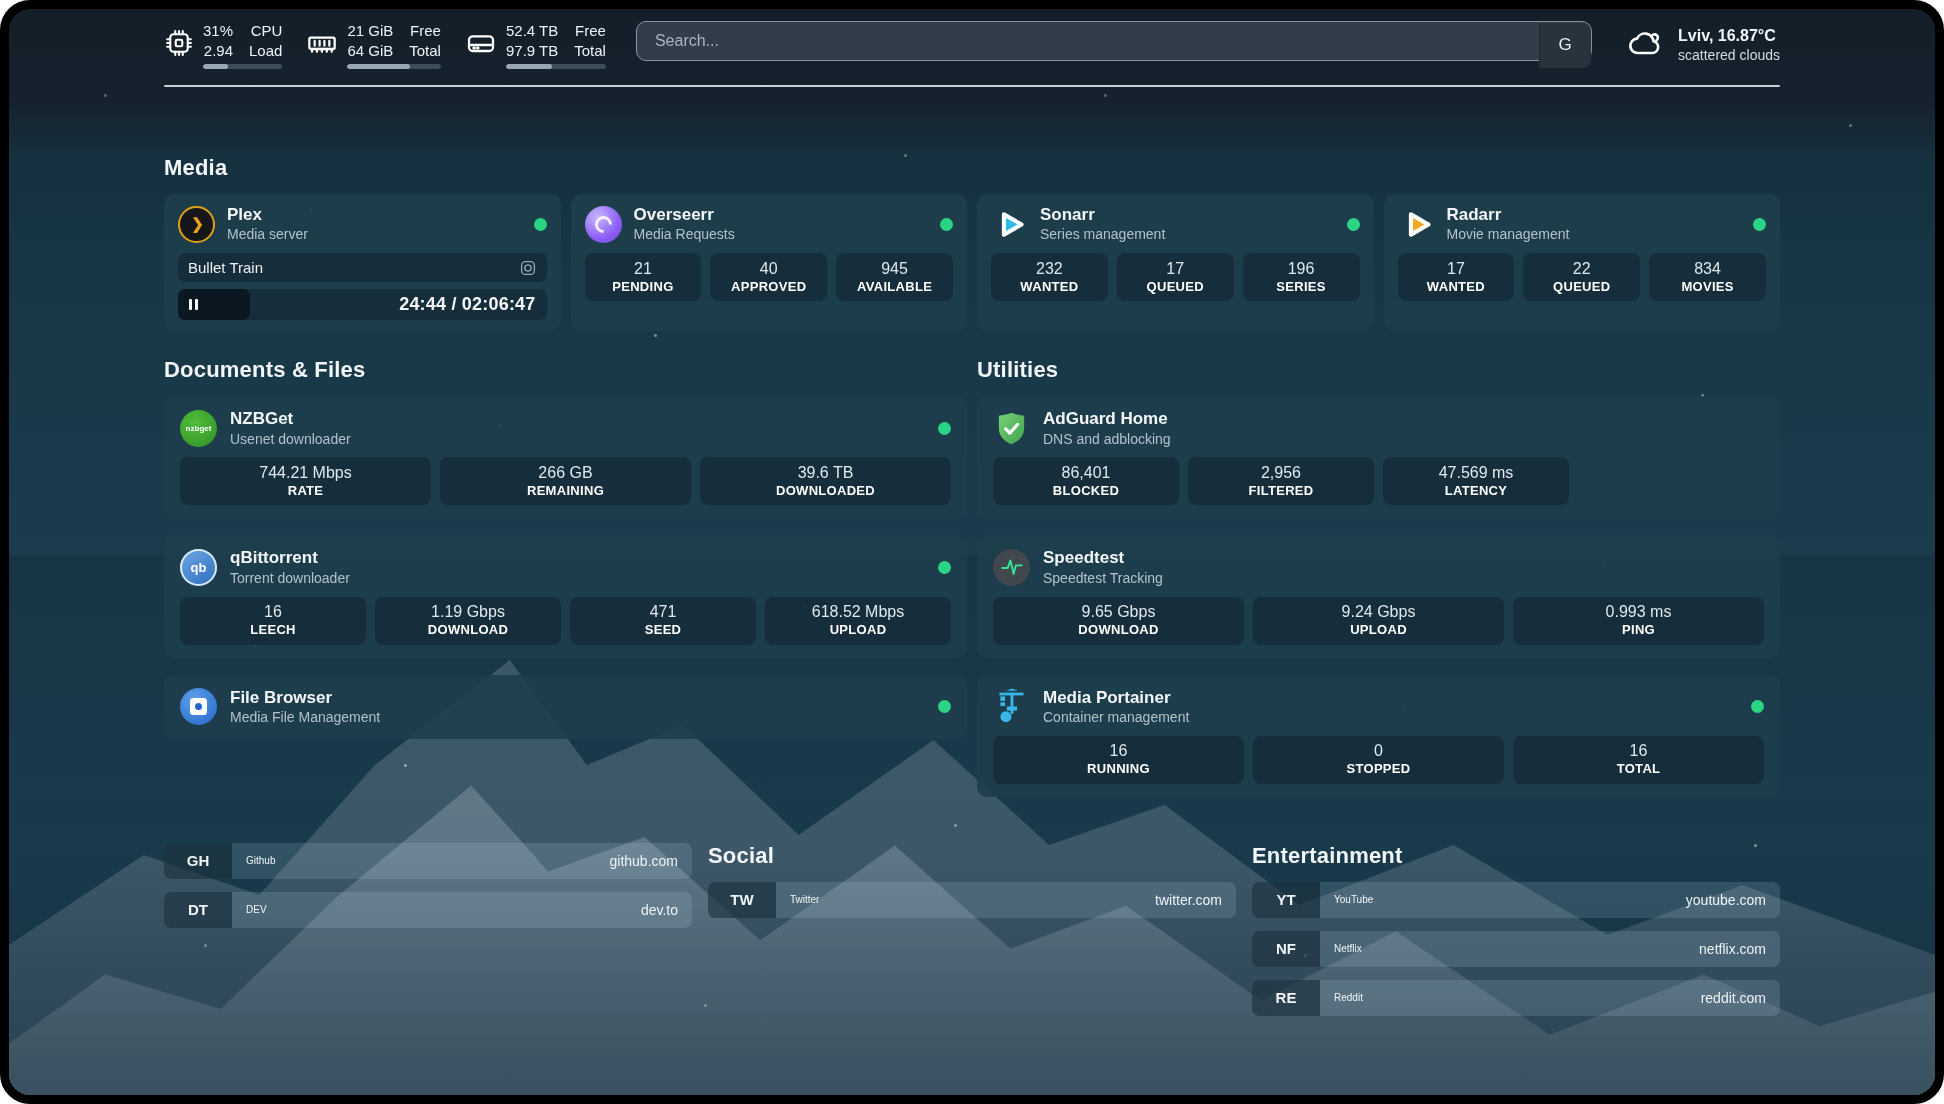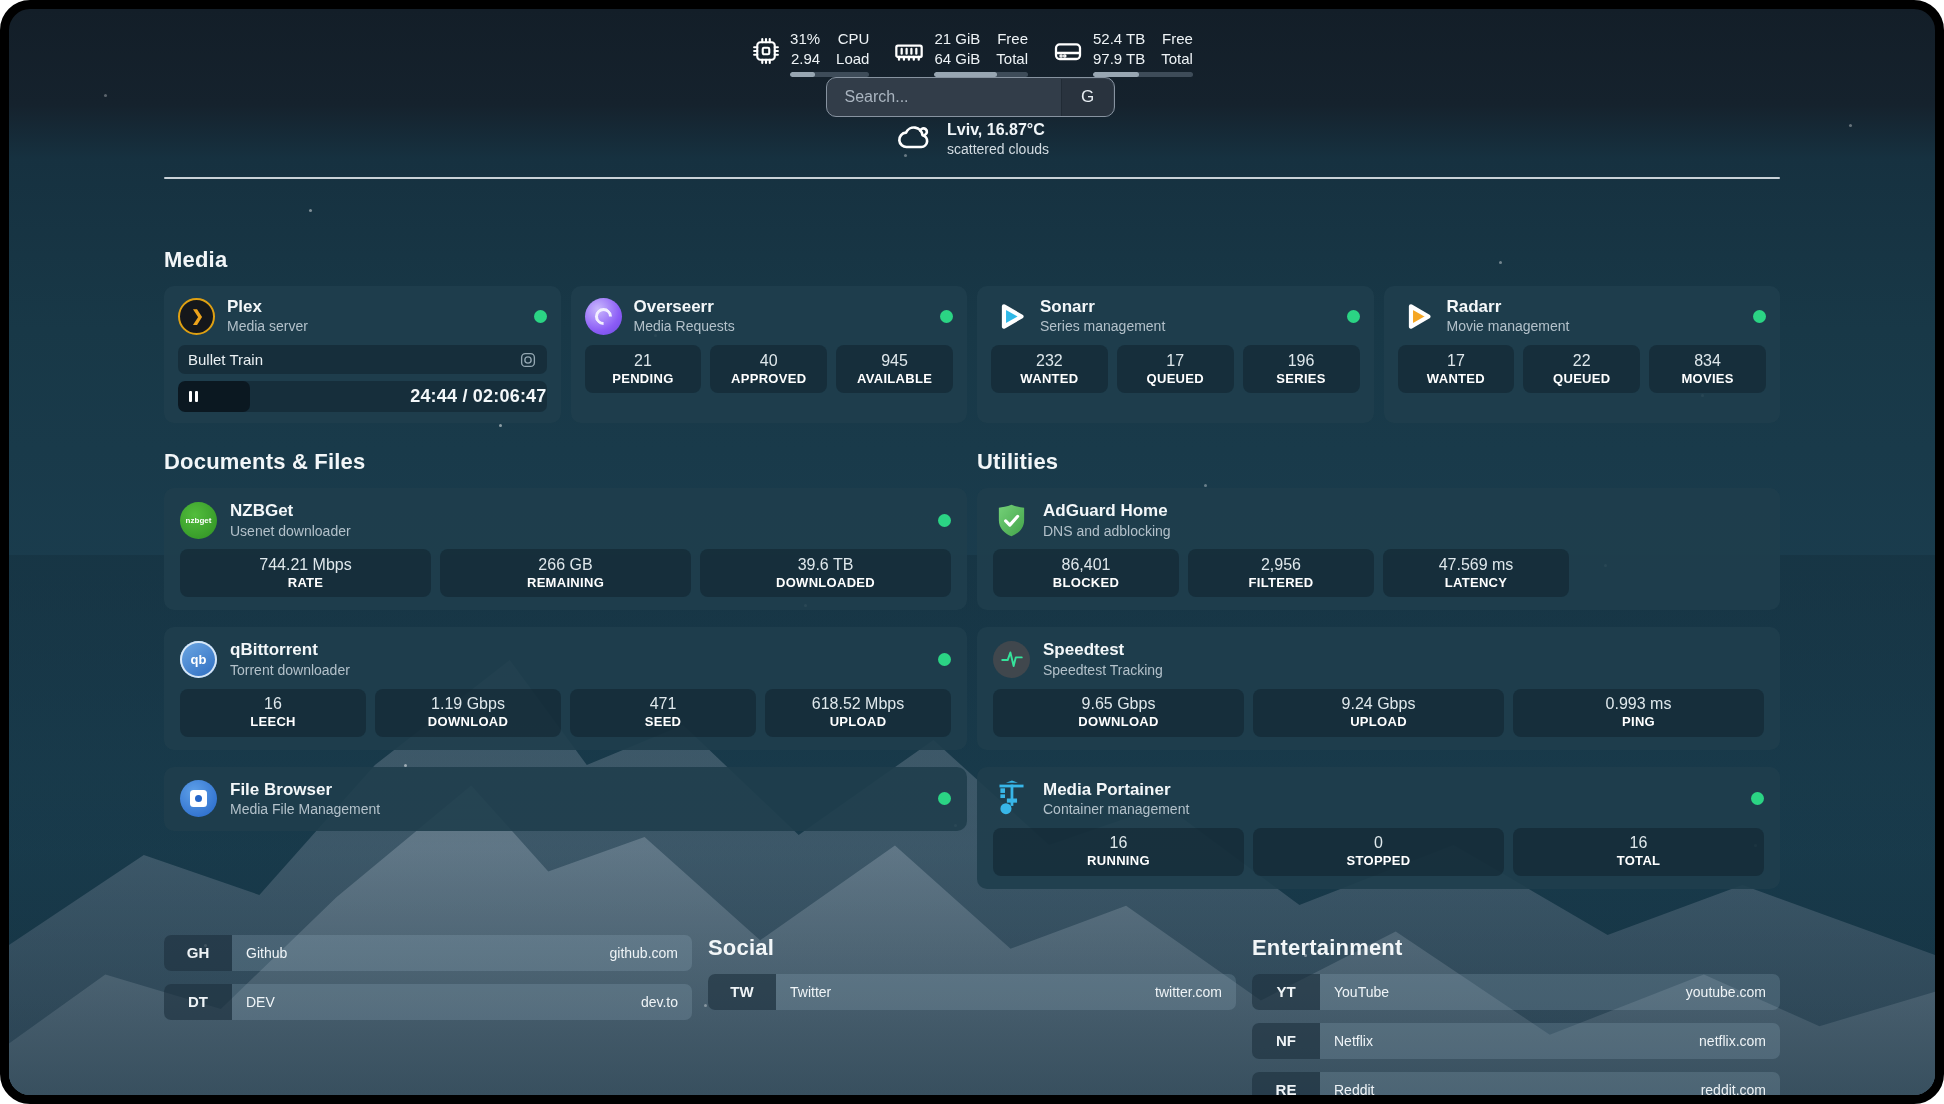--- a/index.html
+++ b/index.html
@@ -19,21 +19,21 @@
   .snow::after{content:"";position:absolute;left:-10px;top:-10px;width:3px;height:3px;border-radius:50%;background:transparent;
     box-shadow:310px 210px rgba(255,255,255,.45),905px 155px rgba(255,255,255,.35),1500px 262px rgba(255,255,255,.4),
     500px 425px rgba(255,255,255,.5),1205px 485px rgba(255,255,255,.35),1702px 395px rgba(255,255,255,.45),
     255px 645px rgba(255,255,255,.4),805px 605px rgba(255,255,255,.5),1405px 705px rgba(255,255,255,.4),
     1850px 125px rgba(255,255,255,.35),105px 95px rgba(255,255,255,.3),655px 335px rgba(255,255,255,.45),
     1105px 95px rgba(255,255,255,.3),1605px 565px rgba(255,255,255,.45),405px 765px rgba(255,255,255,.5),
     955px 825px rgba(255,255,255,.4),1755px 845px rgba(255,255,255,.45),205px 945px rgba(255,255,255,.35),
     1305px 955px rgba(255,255,255,.4),705px 1005px rgba(255,255,255,.35);}
   
   .content{position:relative;z-index:2;padding:0 155px;}
-  header{display:flex;align-items:center;padding-top:20px;flex-direction:column;}
+  header{display:flex;align-items:center;padding-top:12px;}
   .sys-stats{display:flex;gap:24px;align-items:center;}
   .sys-stat{display:flex;gap:9px;align-items:center;color:#eef3f6;}
   .sys-stat svg{flex:none;}
   .sys-block{display:flex;flex-direction:column;}
   .sys-text{display:flex;gap:16px;}
   .sys-col{display:flex;flex-direction:column;align-items:flex-end;font-size:15px;line-height:1.3;color:#eef3f6;}
   .sys-bar{margin-top:4px;height:5px;border-radius:3px;background:#3e4c59;overflow:hidden;width:100%;}
   .sys-bar .fill{height:100%;border-radius:3px;background:#98a6b2;}
   .search-wrap{flex:1;margin:0 34px 0 30px;position:relative;height:48px;}
   .search-wrap input{width:100%;height:40px;box-sizing:border-box;background:#323d49;border:1.5px solid #8793a0;border-radius:10px;
@@ -72,33 +72,33 @@
   .tile{background:rgba(10,26,36,.4);border-radius:8px;height:48px;display:flex;flex-direction:column;align-items:center;justify-content:center;}
   .tile-value{font-size:16px;color:#dfe8ec;line-height:1.25;}
   .tile-label{font-size:13px;font-weight:700;color:#fff;letter-spacing:.3px;line-height:1.3;}
   
   .np-row{margin-top:10px;background:rgba(10,26,36,.4);border-radius:7px;height:29px;display:flex;align-items:center;padding:0 10px;font-size:15px;color:#eaf0f3;}
   .np-row .cam{margin-left:auto;display:flex;}
   .player{margin-top:7px;background:rgba(16,35,46,.55);border-radius:7px;height:31px;position:relative;display:flex;align-items:center;overflow:hidden;}
   .player-progress{position:absolute;left:0;top:0;bottom:0;background:rgba(9,19,27,.8);border-radius:7px;}
   .pause{position:relative;z-index:1;margin-left:11px;display:flex;gap:3px;cursor:pointer;}
   .pause span{width:3px;height:11px;background:#fff;border-radius:1px;display:block;}
-  .time{margin-left:auto;position:relative;z-index:1;font-size:18px;font-weight:600;color:#f3f7f9;letter-spacing:.2px;}
+  .time{margin-left:auto;position:relative;z-index:1;padding-right:11px;font-size:18px;font-weight:600;color:#f3f7f9;letter-spacing:.2px;}
   
   .two-col{margin-top:26px;display:grid;grid-template-columns:1fr 1fr;gap:10px;align-items:start;}
   .col .card{margin-bottom:17px;padding:13px 16px;}
   .col .card:last-child{margin-bottom:0;}
   .col .card-head{gap:13px;}
   .slim{padding:9px 16px;}
   
   .bookmarks{margin-top:46px;display:grid;grid-template-columns:1fr 1fr 1fr;gap:16px;padding-bottom:48px;}
   .bm-row{display:flex;align-items:stretch;height:36px;border-radius:7px;overflow:hidden;margin-bottom:13px;background:rgba(175,205,225,.17);cursor:pointer;}
   .bm-row:last-child{margin-bottom:0;}
   .bm-badge{width:68px;flex:none;background:rgba(10,28,40,.55);display:flex;align-items:center;justify-content:center;font-size:15px;font-weight:600;color:#eef3f6;}
-  .bm-name{padding-left:14px;font-size:14px;color:#f0f5f8;display:flex;align-items:center;}
+  .bm-name{padding-left:14px;font-size:10px;color:#f0f5f8;display:flex;align-items:center;}
   .bm-url{margin-left:auto;padding-right:14px;font-size:14px;color:#eef3f6;display:flex;align-items:center;}
 </style>
 </head>
 <body>
 
 <div class="frame">
   <div class="bg">
     <div class="m-back"></div>
     <div class="m-front"></div>
     <div class="m-tint"></div>

